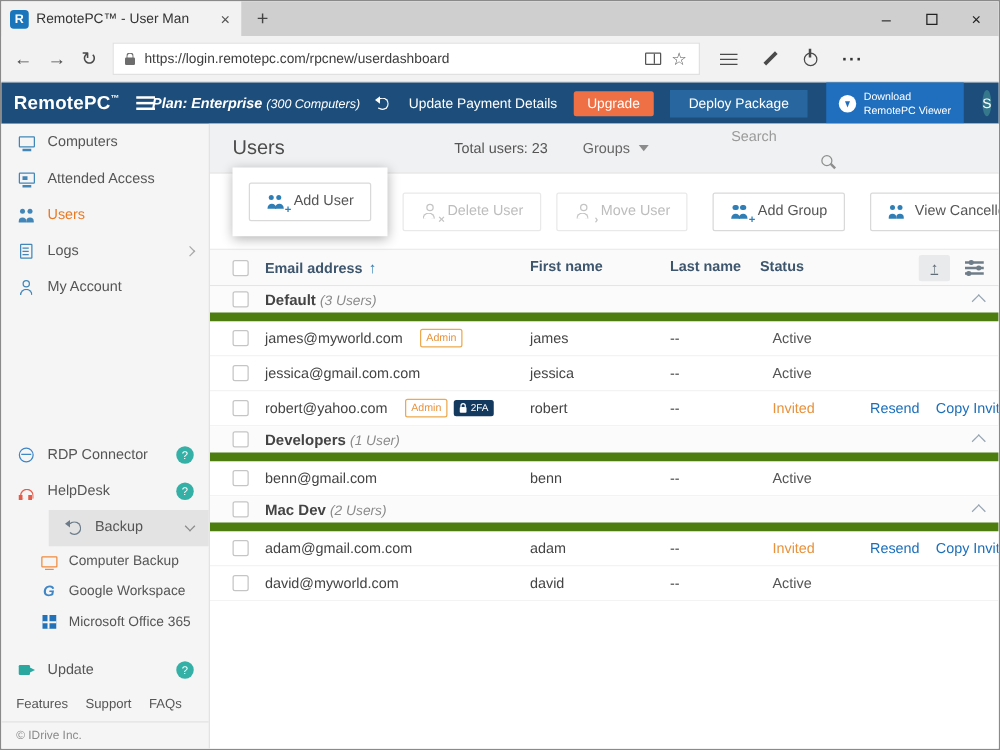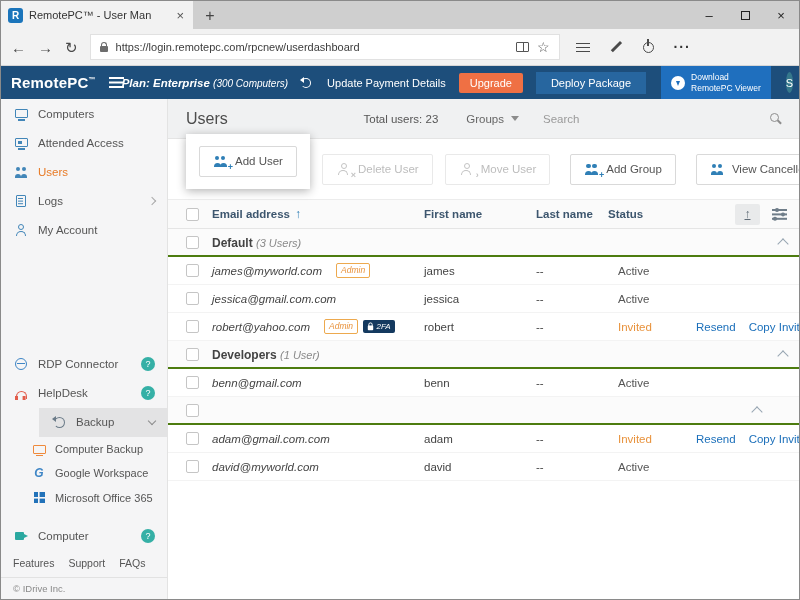--- a/index.html
+++ b/index.html
@@ -96,21 +96,21 @@
   .ic-cam { width:9px; height:8px; background:currentColor; border-radius:1px; position:relative; margin-right:4px; }
   .ic-cam::after { content:""; position:absolute; right:-4.4px; top:1.4px; border-top:2.6px solid transparent; border-bottom:2.6px solid transparent; border-left:4.4px solid currentColor; }
 
   
   .main { flex:1; display:flex; flex-direction:column; min-width:0; background:#fff; }
   .main-top { height:40px; flex:0 0 40px; background:#f0f1f2; border-bottom:1px solid #e4e4e4; display:flex; align-items:center; padding:0 18px; }
   .main-title { font-size:16px; color:#4c4c4c; }
   .total-users { margin-left:auto; font-size:11.5px; color:#555; }
   .groups-dd { display:flex; align-items:center; gap:7px; margin-left:28px; font-size:11.5px; color:#666; }
   .caret-down { width:0; height:0; border-left:4px solid transparent; border-right:4px solid transparent; border-top:5px solid #8c8c8c; }
-  .search-wrap { margin-left:24px; width:238px; display:flex; gap:8px; }
+  .search-wrap { margin-left:24px; width:238px; display:flex; align-items:center; gap:8px;flex-direction:column; }
   .search-input { flex:1; border:none; background:transparent; outline:none; font-size:11.5px; color:#444; font-family:"Liberation Sans", sans-serif; }
   .search-input::placeholder { color:#9a9a9a; }
   .mag { width:9px; height:9px; border:1.6px solid #8e8e8e; border-radius:50%; position:relative; flex:0 0 9px; margin-right:2px; }
   .mag::after { content:""; position:absolute; width:5px; height:1.6px; background:#8e8e8e; transform:rotate(45deg); right:-4px; bottom:-2px; }
 
   .toolbar { height:60px; flex:0 0 60px; display:flex; align-items:center; padding:0 18px; gap:12px; background:#fff; }
   .add-user-card { background:#fff; box-shadow:0 2px 9px rgba(0,0,0,.3); padding:12px 13px; margin-top:-16px; position:relative; z-index:2; }
   .btn { height:31px; border:1px solid #d9d9d9; background:#fff; display:inline-flex; align-items:center; gap:7px; padding:0 13px; font-size:11.5px; color:#555; white-space:nowrap; border-radius:2px; }
   .btn.disabled { color:#bdbdbd; border-color:#e9e9e9; }
   .btn .ic { width:15px; flex:0 0 15px; }
@@ -121,26 +121,26 @@
   .table-head { display:grid; grid-template-columns:26px 212px 112px 72px 72px 1fr; align-items:center; height:30px; flex:0 0 30px; background:#fafafa; border-top:1px solid #ececec; border-bottom:1px solid #e5e5e5; padding:0 12px 0 18px; font-size:11.5px; font-weight:bold; color:#3d566e; }
   .sort-arrow { color:#2f7fb6; font-weight:bold; margin-left:5px; font-size:12px; }
   .head-icons { display:flex; justify-content:flex-end; align-items:center; gap:12px; }
   .upload-box { width:25px; height:21px; background:#e9eaeb; display:flex; align-items:center; justify-content:center; color:#5f6b76; font-size:12px; text-decoration:underline; border-radius:2px; }
   .sliders { width:15px; height:12px; position:relative; }
   .sliders::before { content:""; position:absolute; left:0; top:1.4px; width:15px; height:1.4px; background:#6f7d89; box-shadow:0 4.4px 0 #6f7d89, 0 8.8px 0 #6f7d89; }
   .sliders::after { content:""; position:absolute; width:3.6px; height:3.6px; border-radius:50%; background:#6f7d89; top:0; left:3px; box-shadow:6px 4.4px 0 #6f7d89, -2px 8.8px 0 #6f7d89; }
 
   .table-body { overflow:hidden; }
   .cb { width:13px; height:13px; border:1px solid #c5c5c5; border-radius:2px; background:#fff; display:inline-block; }
-  .group-row { display:grid; grid-template-columns:26px 1fr 26px; align-items:center; height:28px; background:#fbfbfb; border-bottom:2px solid #4d7c0f; padding:0 12px 0 18px; }
+  .group-row { display:grid; grid-template-columns:26px 1fr 26px; align-items:center; height:28px; background:#fbfbfb; border-bottom:7px solid #4d7c0f; padding:0 12px 0 18px; }
   .group-name { font-size:12px; font-weight:bold; color:#444; }
   .group-count { font-size:11px; font-style:italic; color:#8a8a8a; }
   .chev-up { width:8px; height:8px; border-left:1.8px solid #97a5b2; border-top:1.8px solid #97a5b2; transform:rotate(45deg); margin-top:3px; justify-self:end; }
   .user-row { display:grid; grid-template-columns:26px 212px 112px 72px 72px 1fr; align-items:center; height:28px; border-bottom:1px solid #f3f3f3; padding:0 12px 0 18px; font-size:11.5px; color:#444; }
-  .email-cell { display:flex; align-items:center; min-width:0;font-style:italic; }
+  .email-cell { display:flex; align-items:center; min-width:0; }
   .email-text { white-space:nowrap; }
   .badge-admin { border:1px solid #eda94e; color:#e8923c; font-size:8.5px; padding:1px 4px; border-radius:2px; margin-left:14px; line-height:1.2; }
   .badge-2fa { background:#14395f; color:#fff; font-size:8px; padding:2px 4px; border-radius:2px; margin-left:5px; display:inline-flex; align-items:center; gap:2.5px; line-height:1; }
   .status-cell { padding-left:10px; }
   .status-active { color:#555; }
   .status-invited { color:#e8923c; }
   .actions-cell { display:flex; gap:13px; padding-left:16px; }
   .action-link { color:#1b6fba; font-size:11.5px; white-space:nowrap; }
 </style>
 </head>
@@ -273,21 +273,21 @@
         <span class="ic" style="color:#2272b9">
             <i class="ic-grid"></i>
           </span>
         <span>Microsoft Office 365</span>
       </div>
 
       <div class="side-item" style="margin-top:12px">
         <span class="ic" style="color:#2aa8a0">
             <i class="ic-cam"></i>
           </span>
-        <span>Computer</span>
+        <span>Update</span>
         <span class="qmark">?</span>
       </div>
 
       <div class="side-footer">
         <div class="footer-links">
           <span>Features</span>
           <span>Support</span>
           <span>FAQs</span>
         </div>
         <div class="copyright">© IDrive Inc.</div>
@@ -418,20 +418,21 @@
             <div class="cell email-cell">
               <span class="email-text">benn@gmail.com</span>
             </div>
             <div class="cell">benn</div>
             <div class="cell">--</div>
             <div class="cell status-cell status-active">Active</div>
             <div class="cell actions-cell"></div>
           </div>
           <div class="group-row">
             <span class="cb"></span>
+            <div><span class="group-name">Mac Dev </span><span class="group-count">(2 Users)</span></div>
             <span class="chev-up"></span>
           </div>
           <div class="user-row">
             <span class="cb"></span>
             <div class="cell email-cell">
               <span class="email-text">adam@gmail.com.com</span>
             </div>
             <div class="cell">adam</div>
             <div class="cell">--</div>
             <div class="cell status-cell status-invited">Invited</div>

